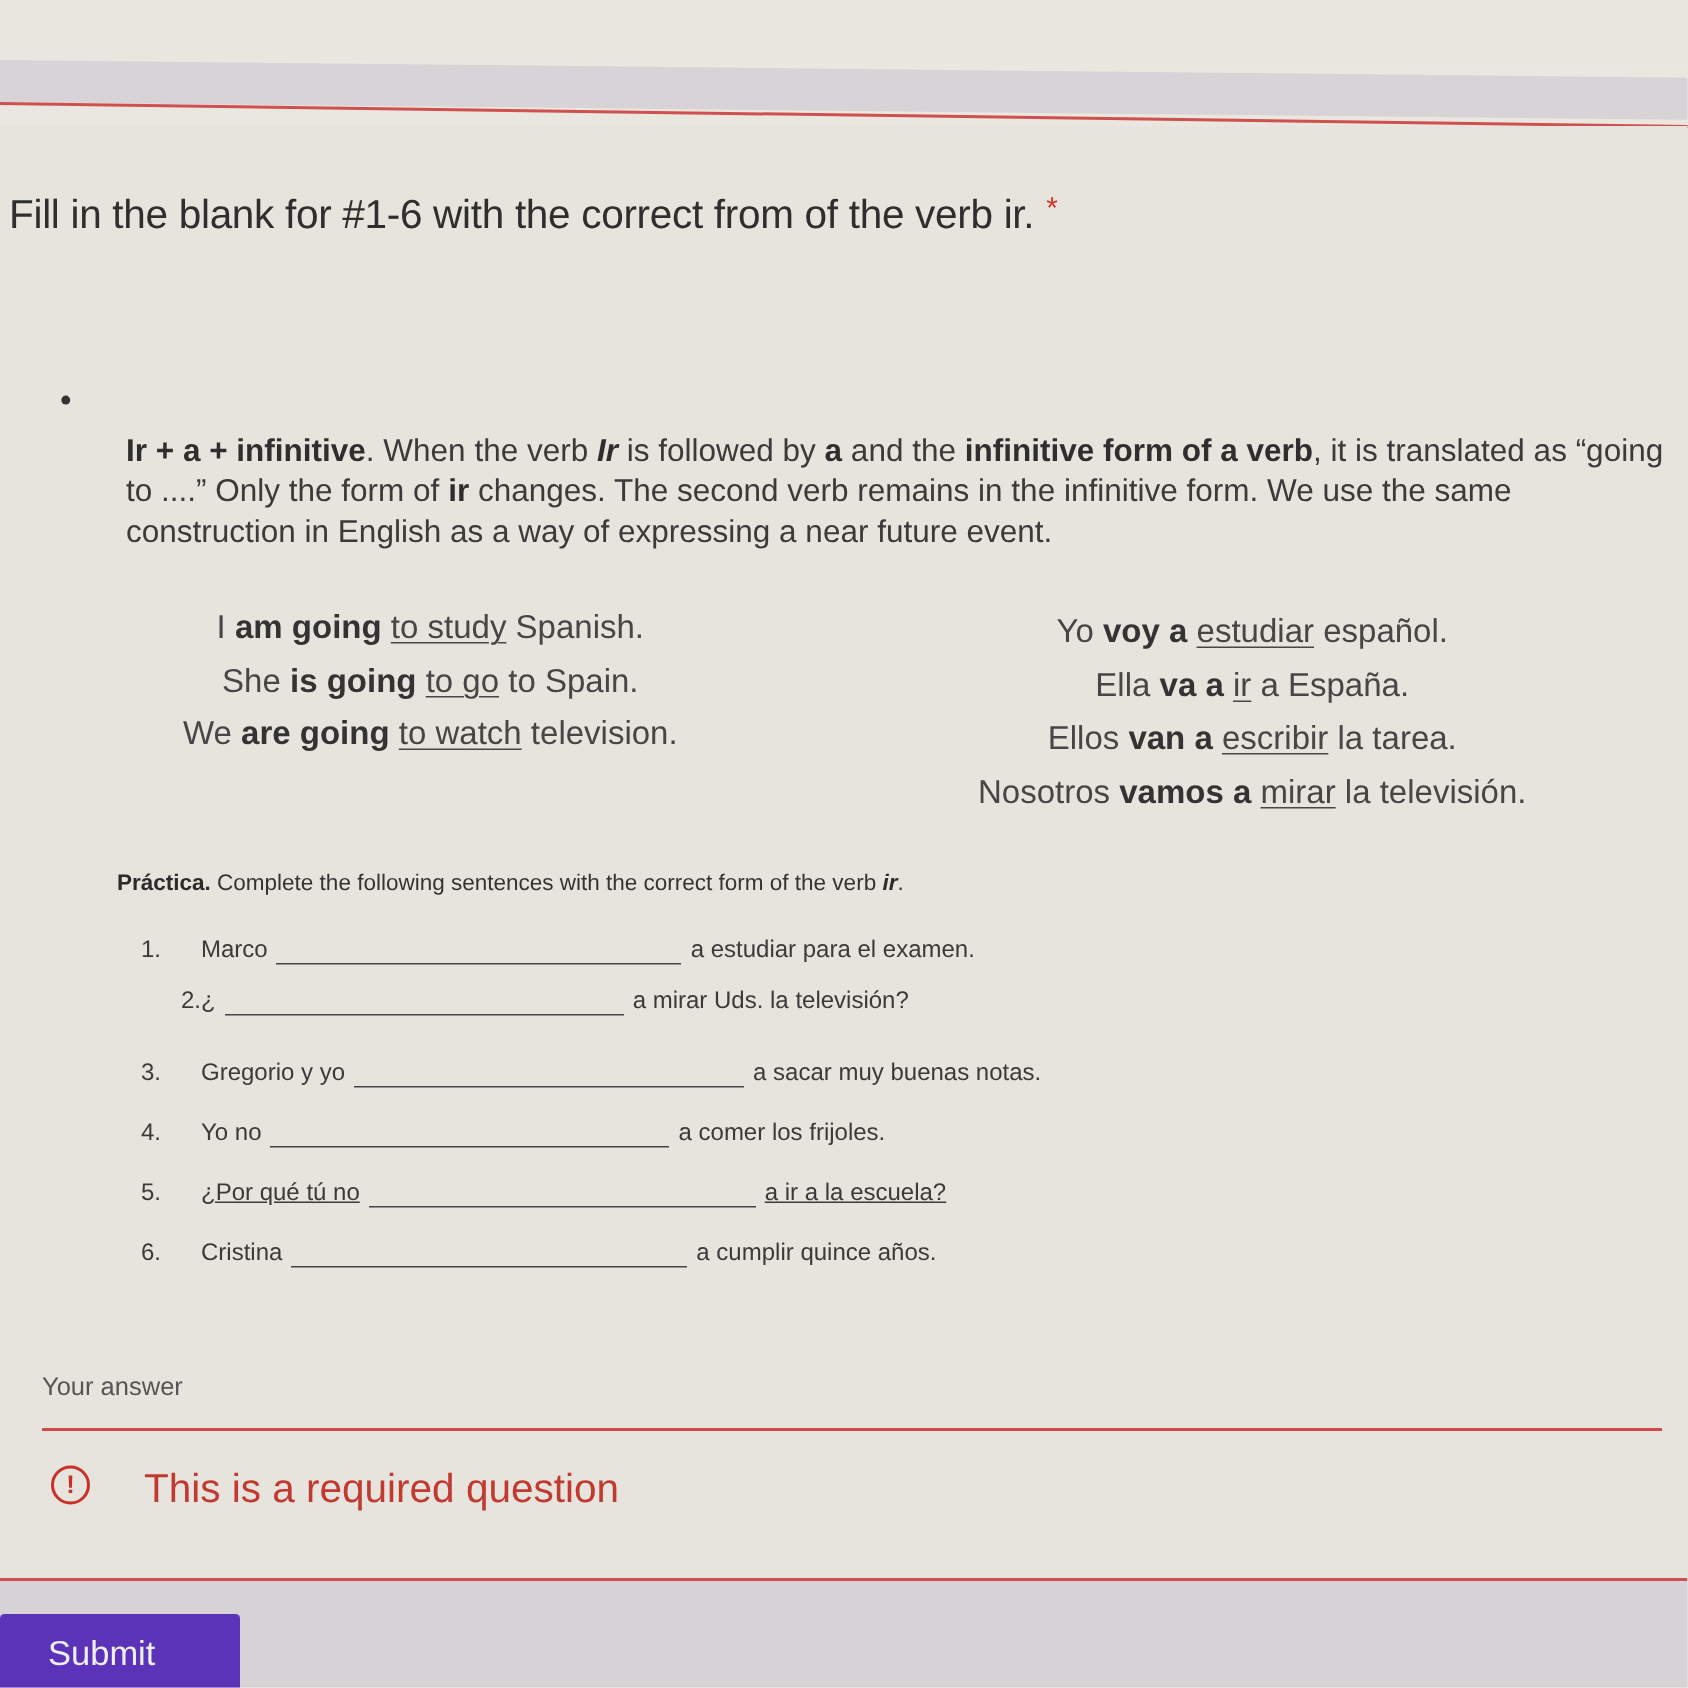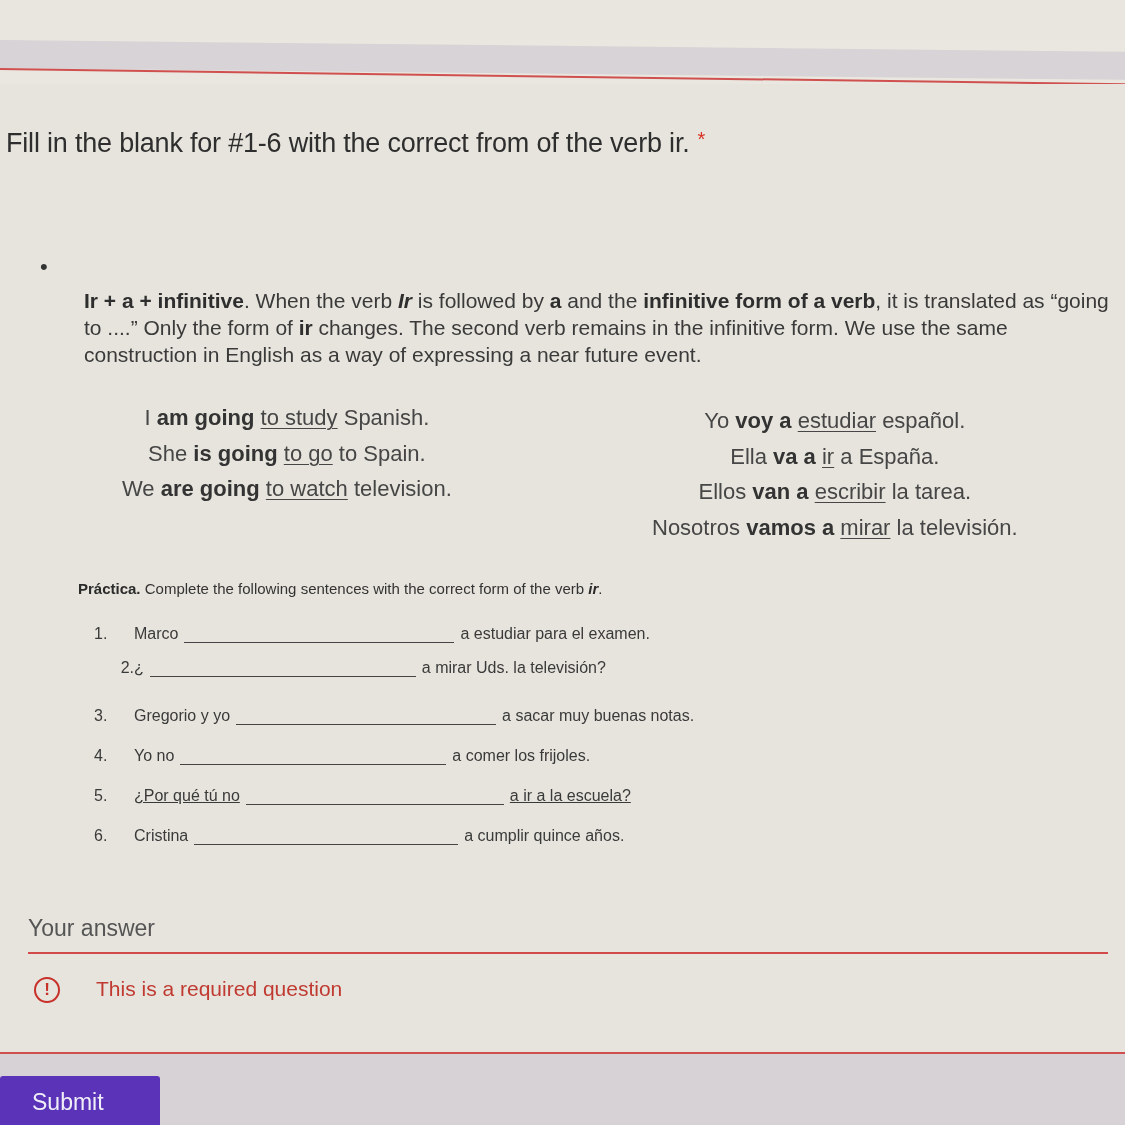--- a/index.html
+++ b/index.html
@@ -55,33 +55,33 @@
     .item {
       position:absolute; left:0; white-space:nowrap;
       font-size:16px; color:#3a3a3a; height:30px;
     }
     .item .num { display:inline-block; width:40px; }
     .item .blank {
       display:inline-block; border-bottom:1.5px solid #444;
       height:22px; vertical-align:bottom; margin:0 6px;
     }
     .answer-label {
-      position:absolute; left:28px; top:915px; font-size:23px; color:#555;
+      position:absolute; left:28px; top:915px; font-size:17px; color:#555;
     }
     .answer-line {
       position:absolute; left:28px; top:952px; width:1080px; height:2px;
       background:#d24a4a; border:none; outline:none;
     }
     .error-icon {
       position:absolute; left:34px; top:977px; width:26px; height:26px;
       border:2.5px solid #c8302a; border-radius:50%; box-sizing:border-box;
       color:#c8302a; font-size:17px; font-weight:bold; text-align:center; line-height:21px;
     }
     .error-text {
-      position:absolute; left:96px; top:977px; font-size:21px; color:#c03a32;
+      position:absolute; left:96px; top:977px; font-size:27px; color:#c03a32;
     }
     .bottom-red {
       position:absolute; left:0; top:1052px; width:1125px; height:2px; background:#d05050;
     }
     .below {
       position:absolute; left:0; top:1054px; width:1125px; height:71px; background:#d6d2d6;
     }
     .submit {
       position:absolute; left:0; top:1076px; width:160px; height:52px;
       background:#5a33b8; color:#f0eef8; border:none; border-radius:3px;

